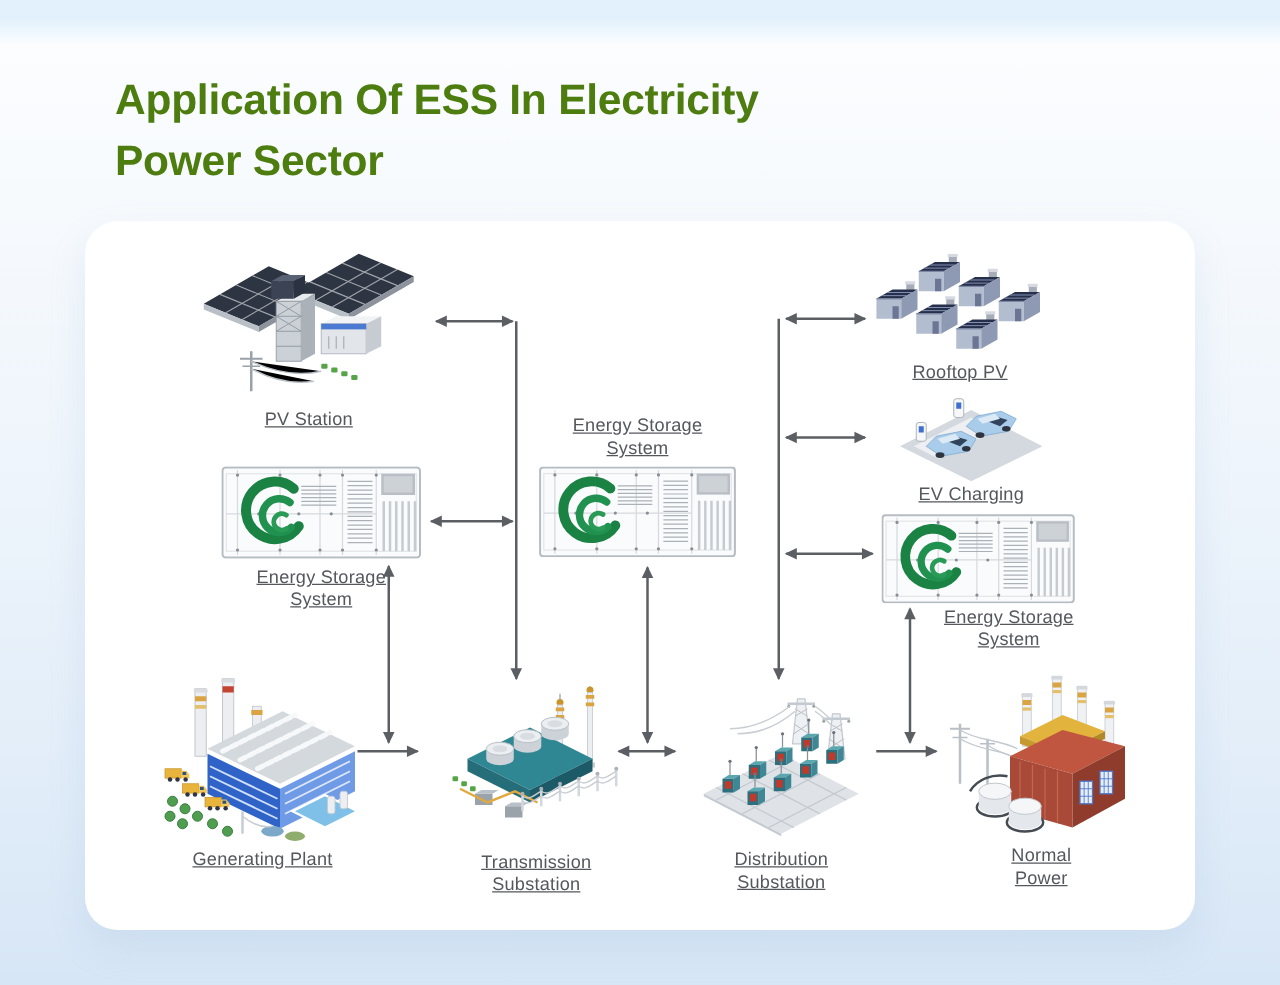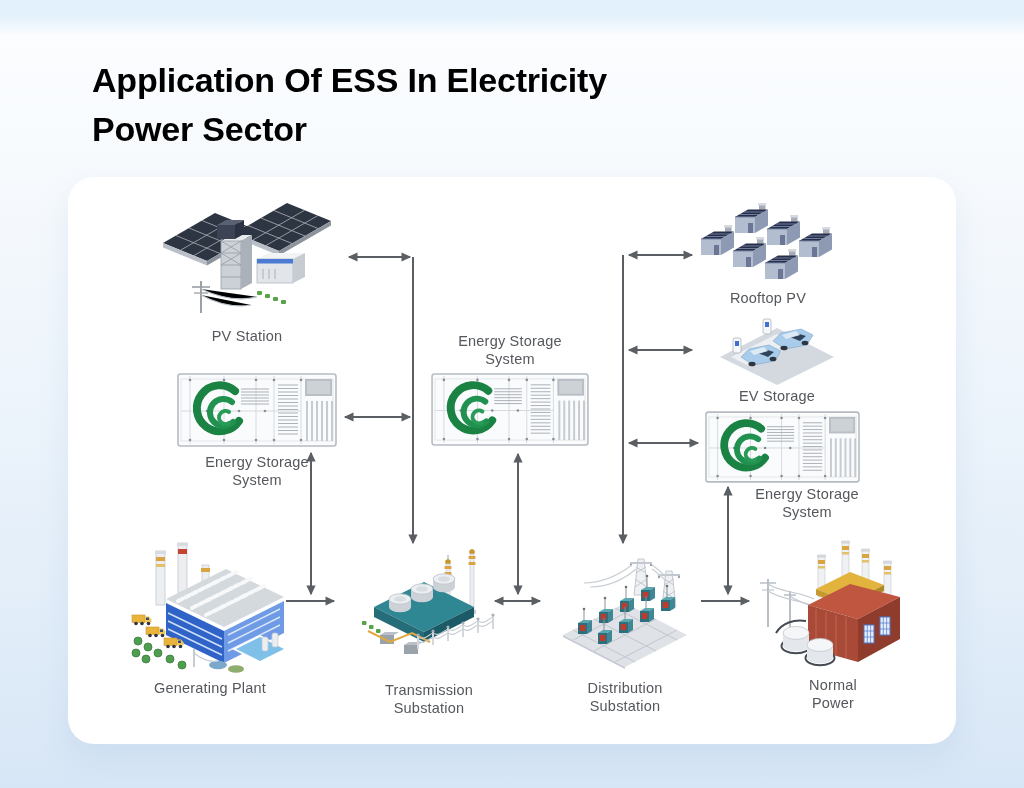--- a/index.html
+++ b/index.html
@@ -4,33 +4,33 @@
 <style>
   html,body{margin:0;padding:0;}
   body{
     width:1024px;height:788px;overflow:hidden;position:relative;
     font-family:"Liberation Sans", sans-serif;
     background:linear-gradient(180deg,#e3f1fc 0%,#e3f1fc 2%,#fbfdff 4.5%,#f7fafd 20%,#edf4fb 50%,#e3eef9 75%,#d7e6f6 100%);
   }
   .title{
     position:absolute;left:92px;top:56px;margin:0;width:640px;
     font-size:34px;font-weight:700;line-height:1.44;letter-spacing:-0.2px;
-    color:#000000;
+    color:#4d7c0f;
   }
   .card{
     position:absolute;left:68px;top:177px;width:888px;height:567px;
     background:#ffffff;border-radius:26px;
     box-shadow:0 14px 30px rgba(130,165,205,0.16);
     overflow:hidden;
   }
   .connectors{position:absolute;left:0;top:0;width:888px;height:567px;}
   .cn{stroke:#5b5e63;stroke-width:2;fill:none;}
   .node{position:absolute;text-align:center;}
   .node .label{
-    margin-top:6px;font-size:14.5px;line-height:1.25;color:#54575c;letter-spacing:0.2px;
+    margin-top:6px;font-size:14.5px;line-height:1.25;color:#54575c;letter-spacing:0.2px;text-decoration:underline;
   }
   .node .label.above{margin-top:0;margin-bottom:5px;}
   .illo{display:inline-block;vertical-align:top;}
   .shift-right{transform:translateX(25px);}
 </style>
 </head>
 <body>
 
 <svg width="0" height="0" style="position:absolute" aria-hidden="true">
 <defs>
@@ -473,21 +473,21 @@
     <svg class="illo" width="134" height="84">
         <use href="#sym-rpv"></use>
       </svg>
     <div class="label" style="margin-top:2px;">Rooftop PV</div>
   </div>
 
   <div class="node" style="left:645px;top:128px;width:128px;">
     <svg class="illo" width="116" height="80">
         <use href="#sym-ev"></use>
       </svg>
-    <div class="label" style="margin-top:2px;">EV Storage</div>
+    <div class="label" style="margin-top:2px;">EV Charging</div>
   </div>
 
   <div class="node" style="left:636px;top:234px;width:156px;">
     <svg class="illo" width="155" height="72">
         <use href="#sym-ess"></use>
       </svg>
     <div class="label shift-right" style="margin-top:2px;"><span>Energy Storage</span><br><span>System</span></div>
   </div>
 
   <div class="node" style="left:60px;top:364px;width:164px;">

